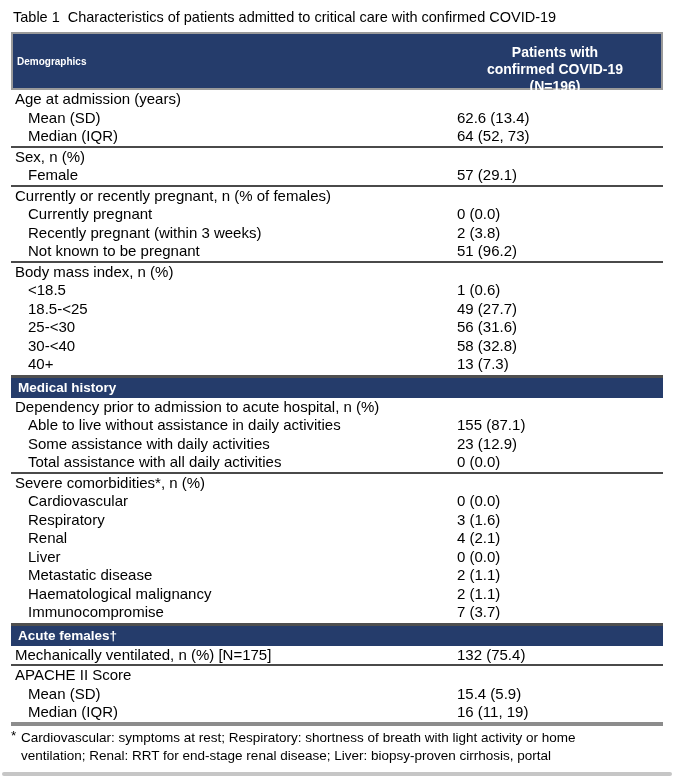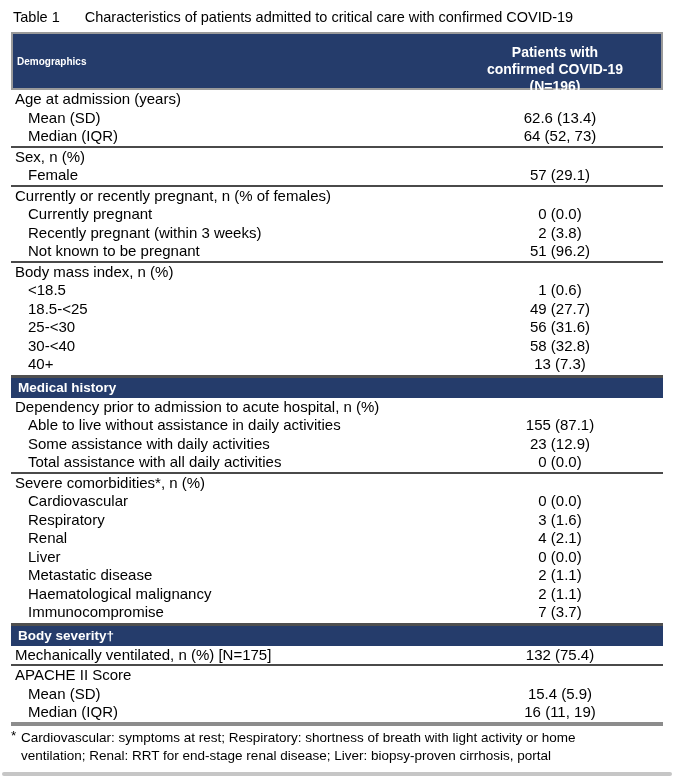--- a/index.html
+++ b/index.html
@@ -14,37 +14,37 @@
     --bottom_strip:#C6C6C6;
   }
   html,body{margin:0;padding:0;}
   body{
     width:674px;height:777px;position:relative;overflow:hidden;
     background:var(--page_bg);color:var(--text);
     font-family:"Liberation Sans","DejaVu Sans",sans-serif;
     -webkit-font-smoothing:antialiased;
   }
   .title{padding:8px 10px 6px 13px;font-size:14.5px;line-height:18px;white-space:nowrap;}
-  .title .t-label{margin-right:25px;}
+  .title .t-label{margin-right:8px;}
   .wrap{margin:0 11px;}
   
   .thead{
     display:flex;box-sizing:border-box;height:58px;
     background:var(--band_bg);color:var(--band_text);
     border:2px solid var(--header_border);
   }
   .th-left{flex:1;display:flex;align-items:center;padding-left:4px;font-weight:bold;font-size:10px;}
   .th-right{width:204px;display:flex;flex-direction:column;justify-content:center;text-align:center;font-weight:bold;font-size:14px;line-height:17px;padding-right:4px;margin-top:16px;}
   
   .tbody{border-bottom:4px solid var(--thick_line);}
   .group + .group{border-top:2px solid var(--divider);}
   .row{display:flex;height:18.5px;line-height:18.5px;font-size:15px;}
   .row .label{flex:1;padding-left:4px;white-space:nowrap;overflow:hidden;}
   .row.ind .label{padding-left:17px;}
-  .row .value{width:206px;text-align:center;white-space:nowrap;}
+  .row .value{width:206px;white-space:nowrap;}
   .band{
     box-sizing:border-box;height:23px;line-height:19px;
     background:var(--band_bg);color:var(--band_text);
     border-top:3px solid var(--band_top_border);
     font-weight:bold;font-size:13.5px;padding-left:7px;margin-top:1px;
   }
   
   .footnote{margin:3px 11px 0 11px;position:relative;padding-left:10px;font-size:13.5px;line-height:18.5px;}
   .footnote .marker{position:absolute;left:0;top:-2px;}
   
@@ -190,21 +190,21 @@
             <div class="label">Haematological malignancy</div>
             <div class="value">2 (1.1)</div>
           </div>
         <div class="row ind">
             <div class="label">Immunocompromise</div>
             <div class="value">7 (3.7)</div>
           </div>
       </div>
     </div>
 
-    <div class="band">Body severity†</div>
+    <div class="band">Acute females†</div>
     <div class="section">
       <div class="group">
         <div class="row">
             <div class="label">Mechanically ventilated, n (%) [N=175]</div>
             <div class="value">132 (75.4)</div>
           </div>
       </div>
       <div class="group">
         <div class="row">
             <div class="label">APACHE II Score</div>

